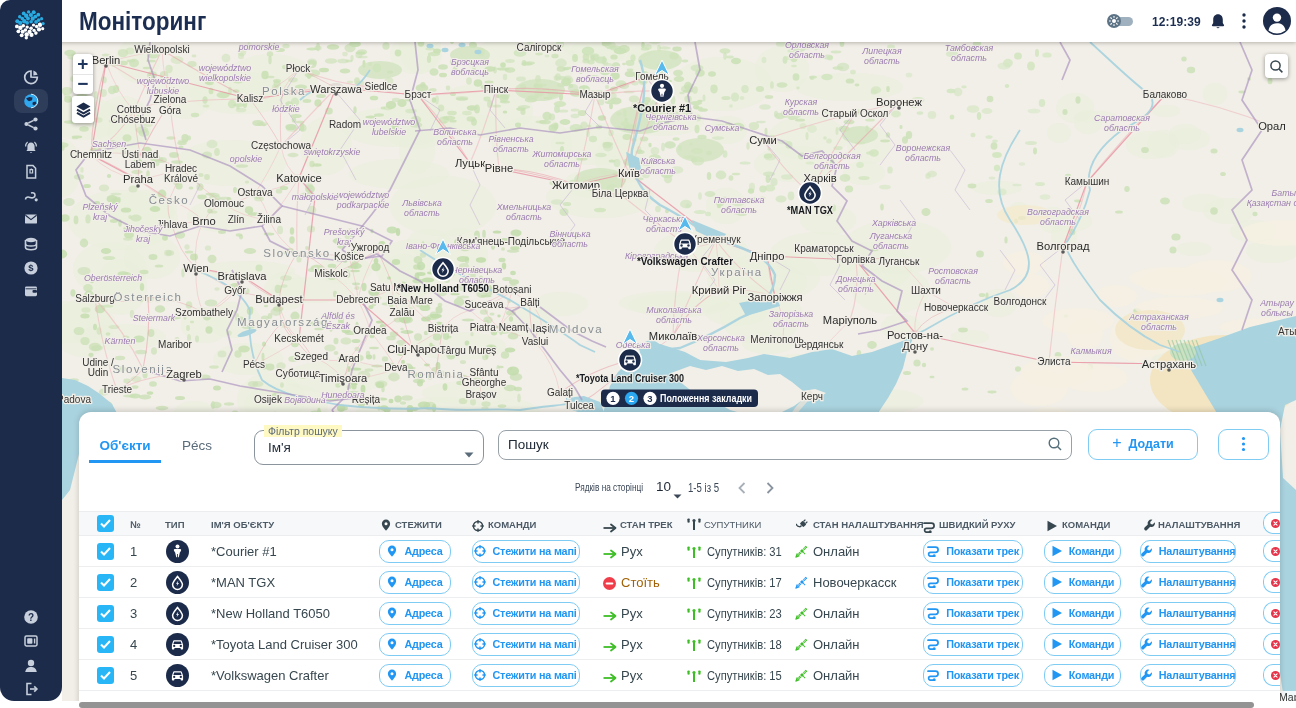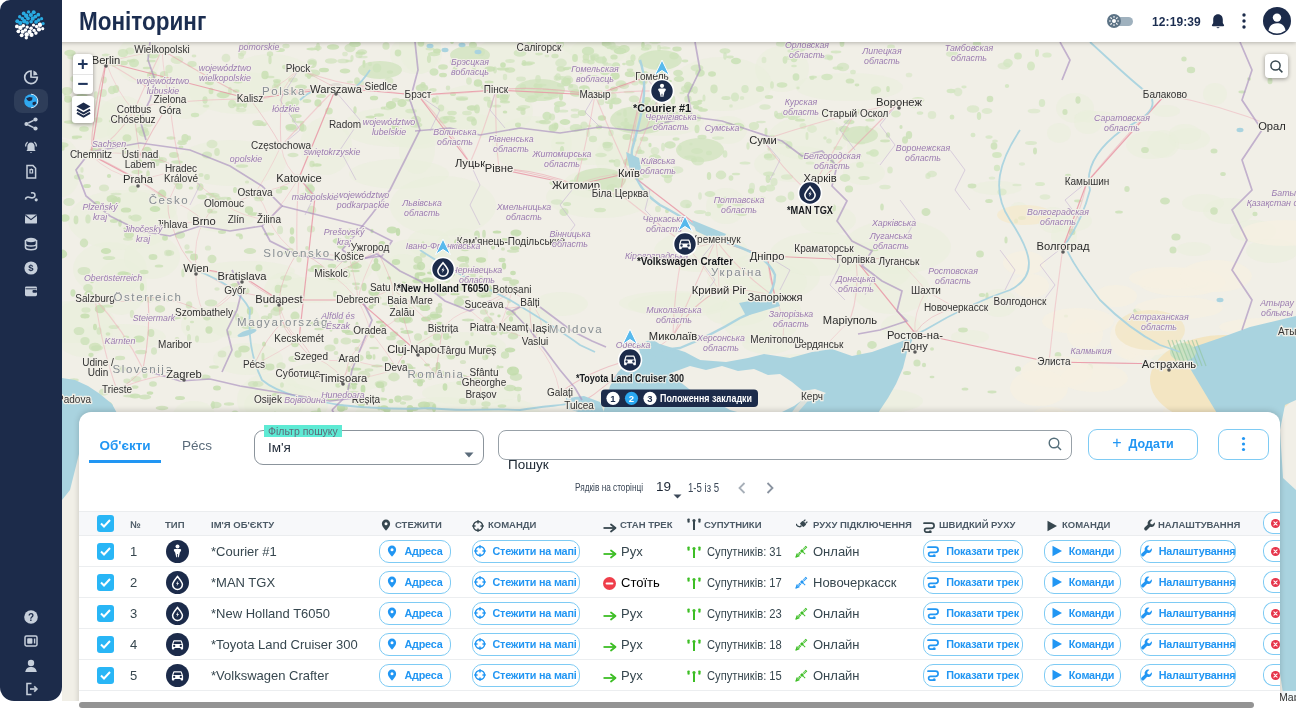--- a/index.html
+++ b/index.html
@@ -1960,41 +1960,41 @@
         <circle cx="6.5" cy="6.5" r="4.6" fill="none" stroke="#37474F" stroke-width="1.5"></circle>
         <line x1="9.9" y1="9.9" x2="13.4" y2="13.4" stroke="#37474F" stroke-width="1.5"></line>
       </svg>
     </div>
 <div class="abs" style="left:1274px;top:691px;width:22px;height:13.5px;background:rgba(255,255,255,.85);font-size:10.5px;color:#333;padding-left:5px;z-index:10">Мар</div>
 <div class="abs" style="left:79px;top:412px;width:1201px;height:296px;background:#fff;border-radius:12px 12px 0 0;box-shadow:0 -1px 6px rgba(0,0,0,.18);z-index:40;overflow:hidden"></div>
 <div class="abs" style="z-index:41;left:89px;top:438px;width:72px;text-align:center;font-size:13.5px;font-weight:600;color:#2196F3">Об'єкти</div>
 <div class="abs" style="z-index:41;left:89px;top:460px;width:72px;height:2.5px;background:#2196F3"></div>
 <div class="abs" style="z-index:41;left:167px;top:438px;width:60px;text-align:center;font-size:13.5px;font-weight:500;color:#5A6B7A">Pécs</div>
 <div class="abs" style="z-index:41;left:254px;top:430px;width:230px;height:35px;border:1px solid #8B949C;border-radius:9px"></div>
-<div class="abs" style="z-index:41;left:264px;top:424.5px;background:#5eead4;padding:0 4px;font-size:10.5px;color:#5F6B7A">Фільтр пошуку</div>
+<div class="abs" style="z-index:41;left:264px;top:424.5px;background:#fef9c3;padding:0 4px;font-size:10.5px;color:#5F6B7A">Фільтр пошуку</div>
 <div class="abs" style="z-index:41;left:268px;top:440px;font-size:13.5px;color:#1F2937">Ім'я</div>
 <div class="abs" style="z-index:41;left:464px;top:444px"><svg width="10" height="6" viewBox="0 0 10 6" style="">
         <path d="M0.5,0.5 L5,5.5 L9.5,0.5 Z" fill="#5A6B7A"></path>
       </svg></div>
 <div class="abs" style="z-index:41;left:497.5px;top:429.5px;width:574px;height:30px;border:1px solid #98A1A8;border-radius:8px"></div>
-<div class="abs" style="z-index:41;left:508px;top:457px;font-size:13.5px;color:#212B36">Пошук</div>
+<div class="abs" style="z-index:41;left:508px;top:437px;font-size:13.5px;color:#212B36">Пошук</div>
 <div class="abs" style="z-index:41;left:1048px;top:437px"><svg width="14" height="14" viewBox="0 0 14 14" style="">
         <circle cx="6" cy="6" r="4.8" fill="none" stroke="#546E7A" stroke-width="1.4"></circle>
         <line x1="9.5" y1="9.5" x2="13" y2="13" stroke="#546E7A" stroke-width="1.4"></line>
       </svg></div>
 <div class="abs" style="z-index:41;left:1088px;top:428.5px;width:110px;height:31.5px;border:1.5px solid #7ECBF4;border-radius:9px;display:flex;align-items:center;justify-content:center;color:#2196F3;font-size:12.5px;font-weight:700"><span style="font-size:16px;font-weight:400;margin-right:7px;margin-top:-2px">+</span>Додати</div>
 <div class="abs" style="z-index:41;left:1218px;top:428.5px;width:51px;height:31.5px;border:1.5px solid #7ECBF4;border-radius:9px;display:flex;align-items:center;justify-content:center">
       <svg width="5" height="16" viewBox="0 0 5 16" style="">
         <circle cx="2.5" cy="2.5" r="1.6" fill="#2196F3"></circle>
         <circle cx="2.5" cy="8" r="1.6" fill="#2196F3"></circle>
         <circle cx="2.5" cy="13.5" r="1.6" fill="#2196F3"></circle>
       </svg>
     </div>
 <div class="abs" style="z-index:41;left:575px;top:481px;font-size:11px;color:#3C4858;transform:scaleX(0.75);transform-origin:left center">Рядків на сторінці</div>
-<div class="abs" style="z-index:41;left:656px;top:479px;font-size:13.5px;color:#1F2937">19</div>
+<div class="abs" style="z-index:41;left:656px;top:479px;font-size:13.5px;color:#1F2937">10</div>
 <div class="abs" style="z-index:41;left:673px;top:484.5px"><svg width="9" height="5" viewBox="0 0 9 5" style="">
         <path d="M0.5,0.5 L4.5,4.5 L8.5,0.5 Z" fill="#3C4858"></path>
       </svg></div>
 <div class="abs" style="z-index:41;left:688px;top:480.5px;font-size:12px;color:#3C4858;transform:scaleX(0.8);transform-origin:left center">1-5 із 5</div>
 <div class="abs" style="z-index:41;left:738px;top:480px"><svg width="8" height="12" viewBox="0 0 8 12" style="">
         <path d="M6.5,1 L1.5,6 L6.5,11" fill="none" stroke="#A7AFB8" stroke-width="1.8"></path>
       </svg></div>
 <div class="abs" style="z-index:41;left:766px;top:480px"><svg width="8" height="12" viewBox="0 0 8 12" style="">
         <path d="M1.5,1 L6.5,6 L1.5,11" fill="none" stroke="#8A93A0" stroke-width="1.8"></path>
       </svg></div>
@@ -2027,31 +2027,31 @@
         <path d="M8,1.5 L12.5,5 L8,8.5" fill="none" stroke="#37474F" stroke-width="1.8" stroke-linejoin="round" stroke-linecap="round"></path>
       </svg></div>
 <div class="abs" style="z-index:41;top:518.5px;font-size:9.5px;font-weight:700;color:#4C5A66;letter-spacing:0px;left:620px">СТАН ТРЕК</div>
 <div class="abs" style="z-index:41;left:687px;top:517px"><svg width="14" height="13" viewBox="0 0 14 13" style="">
         <line x1="7.0" y1="3" x2="7.0" y2="12" stroke="#37474F" stroke-width="2"></line>
         <circle cx="7.0" cy="2.6" r="1.6" fill="#37474F"></circle>
         <path d="M2.4,1.2 L1.2,1.6 L1.6,4.4 M11.6,1.2 L12.8,1.6 L12.4,4.4" fill="none" stroke="#37474F" stroke-width="1.4"></path>
         <rect x="0.6" y="0.8" width="2" height="3.6" fill="#37474F"></rect>
         <rect x="11.4" y="0.8" width="2" height="3.6" fill="#37474F"></rect>
       </svg></div>
-<div class="abs" style="z-index:41;top:518.5px;font-size:9.5px;font-weight:700;color:#4C5A66;letter-spacing:0px;left:704px">СУПУТНИКИ</div>
+<div class="abs" style="z-index:41;top:518.5px;font-size:9.5px;font-weight:400;color:#4C5A66;letter-spacing:0px;left:704px">СУПУТНИКИ</div>
 <div class="abs" style="z-index:41;left:796px;top:517px"><svg width="13" height="13" viewBox="0 0 13 13" style="">
         <g transform="rotate(45 6.5 6.5)">
           <rect x="3.9" y="3.5" width="5.2" height="4.4" rx="1" fill="#37474F"></rect>
           <line x1="5.1" y1="1" x2="5.1" y2="3.5" stroke="#37474F" stroke-width="1.3"></line>
           <line x1="7.9" y1="1" x2="7.9" y2="3.5" stroke="#37474F" stroke-width="1.3"></line>
           <line x1="6.5" y1="7.9" x2="6.5" y2="10" stroke="#37474F" stroke-width="1.4"></line>
           <path d="M6.5,10 Q3.5,12 1.5,10.5" fill="none" stroke="#37474F" stroke-width="1.3"></path>
         </g>
       </svg></div>
-<div class="abs" style="z-index:41;top:518.5px;font-size:9.5px;font-weight:700;color:#4C5A66;letter-spacing:0px;left:813px">РУХУ ПІДКЛЮЧЕННЯ</div>
+<div class="abs" style="z-index:41;top:518.5px;font-size:9.5px;font-weight:700;color:#4C5A66;letter-spacing:0px;left:813px">СТАН НАЛАШТУВАННЯ</div>
 <div class="abs" style="z-index:41;left:922px;top:518.5px"><svg width="14" height="11" viewBox="0 0 14 11" style="">
         <path d="M2,2.2 L9.5,2.2 a2.6,2.6 0 0,1 0,5.2 L4.5,7.4 a1.9,1.9 0 0,0 0,3.8 L7,11.2" fill="none" stroke="#37474F" stroke-width="1.7" stroke-linecap="round" transform="translate(0,-1)"></path>
         <circle cx="8.2" cy="9.8" r="1.5" fill="#37474F"></circle>
       </svg></div>
 <div class="abs" style="z-index:41;top:518.5px;font-size:9.5px;font-weight:700;color:#4C5A66;letter-spacing:0px;left:939px">ШВИДКИЙ РУХУ</div>
 <div class="abs" style="z-index:41;left:1046px;top:518px"><svg width="12" height="12" viewBox="0 0 12 12" style="">
         <path d="M1.5,0.8 L11,6.0 L1.5,11.2 Z" fill="#37474F"></path>
       </svg></div>
 <div class="abs" style="z-index:41;top:518.5px;font-size:9.5px;font-weight:700;color:#4C5A66;letter-spacing:0px;left:1062px">КОМАНДИ</div>
 <div class="abs" style="z-index:41;left:1143px;top:517.5px"><svg width="13" height="13" viewBox="0 0 13 13" style="">
@@ -2171,21 +2171,21 @@
           <line x1="6.0" y1="0.3" x2="6.0" y2="3.5999999999999996" stroke="#2196F3" stroke-width="1.5"></line>
           <line x1="6.0" y1="8.399999999999999" x2="6.0" y2="11.7" stroke="#2196F3" stroke-width="1.5"></line>
           <line x1="0.3" y1="6.0" x2="3.5999999999999996" y2="6.0" stroke="#2196F3" stroke-width="1.5"></line>
           <line x1="8.399999999999999" y1="6.0" x2="11.7" y2="6.0" stroke="#2196F3" stroke-width="1.5"></line>
         </svg>
       </span>Стежити на мапі</div>
 <div class="abs" style="z-index:41;left:603px;top:575.5px"><svg width="13" height="13" viewBox="0 0 13 13" style="">
         <circle cx="6.5" cy="6.5" r="6.5" fill="#EF3E4A"></circle>
         <rect x="2.6" y="5.4" width="7.8" height="2.2" rx="1" fill="#fff"></rect>
       </svg></div>
-<div class="abs" style="z-index:41;left:621px;top:575px;font-size:13px;color:#000000">Стоїть</div>
+<div class="abs" style="z-index:41;left:621px;top:575px;font-size:13px;color:#a16207">Стоїть</div>
 <div class="abs" style="z-index:41;left:687px;top:575.5px"><svg width="14" height="13" viewBox="0 0 14 13" style="">
         <line x1="7.0" y1="3" x2="7.0" y2="12" stroke="#3DBE25" stroke-width="2"></line>
         <circle cx="7.0" cy="2.6" r="1.6" fill="#3DBE25"></circle>
         <path d="M2.4,1.2 L1.2,1.6 L1.6,4.4 M11.6,1.2 L12.8,1.6 L12.4,4.4" fill="none" stroke="#3DBE25" stroke-width="1.4"></path>
         <rect x="0.6" y="0.8" width="2" height="3.6" fill="#3DBE25"></rect>
         <rect x="11.4" y="0.8" width="2" height="3.6" fill="#3DBE25"></rect>
       </svg></div>
 <div class="abs" style="z-index:41;left:707px;top:575px;font-size:13px;color:#37474F;transform:scaleX(0.86);transform-origin:left center">Супутників: 17</div>
 <div class="abs" style="z-index:41;left:795px;top:574.5px"><svg width="14" height="14" viewBox="0 0 14 14" style="">
         <g transform="rotate(-45 7 7)">

